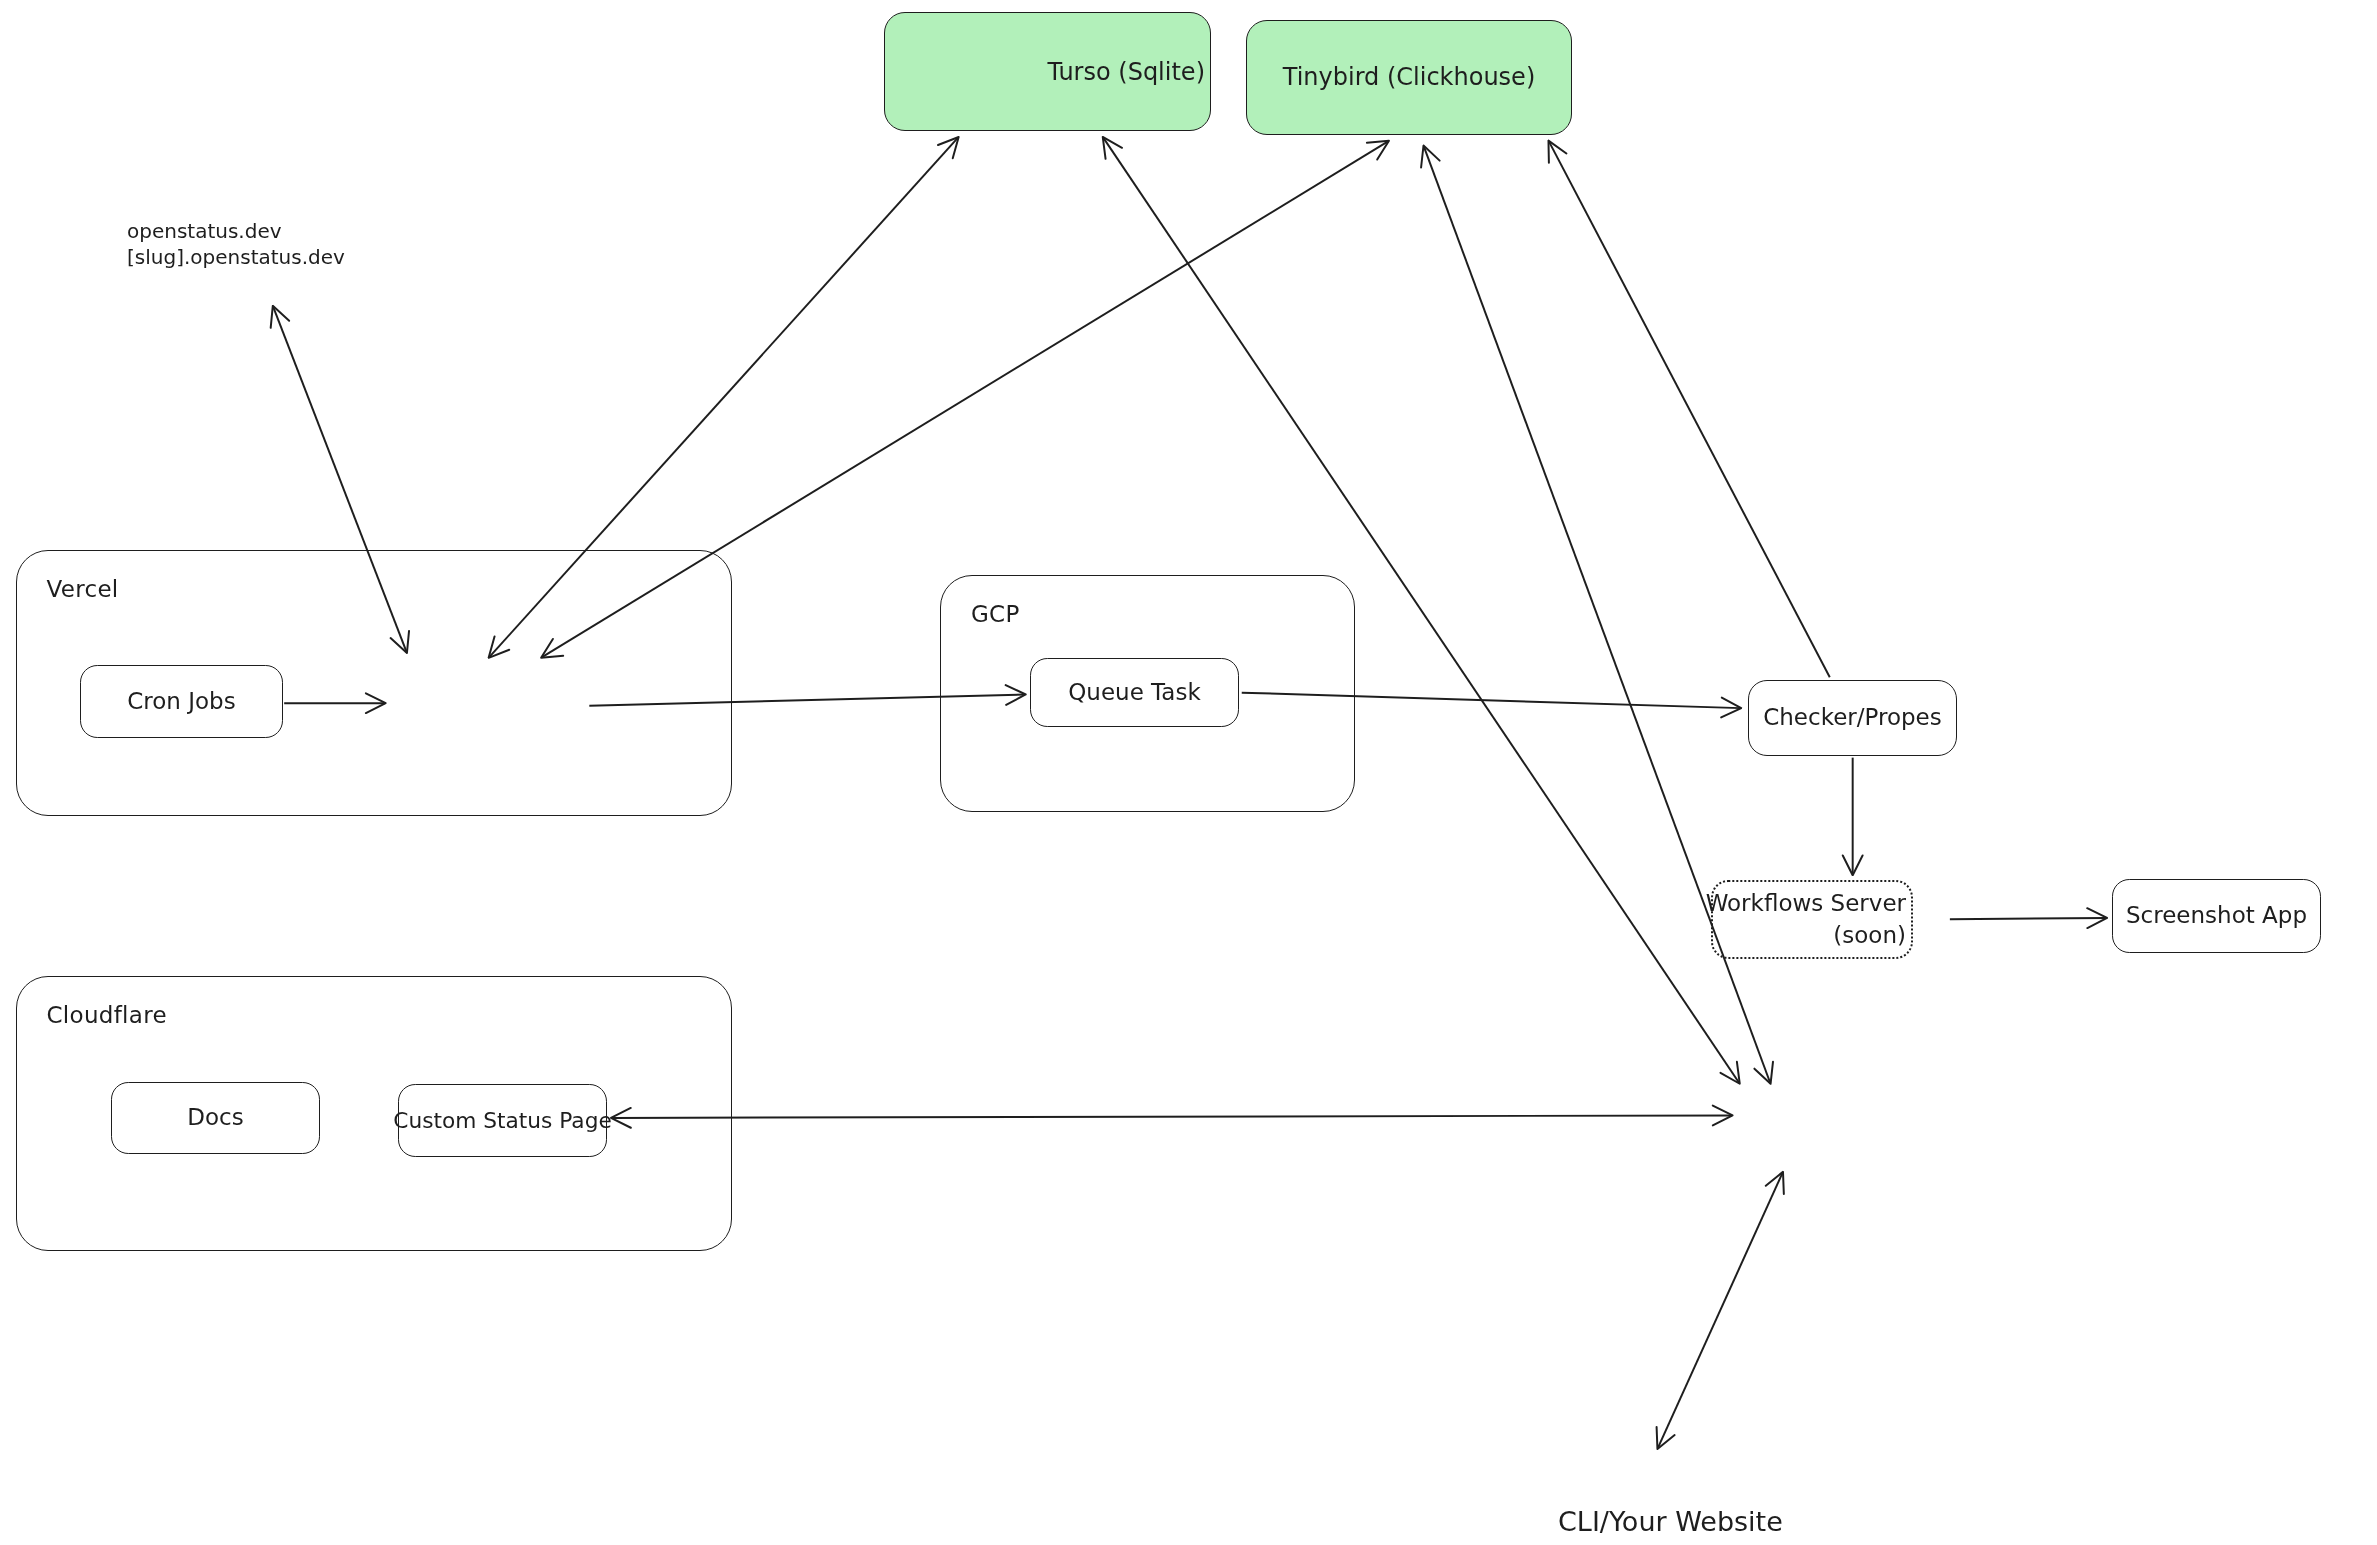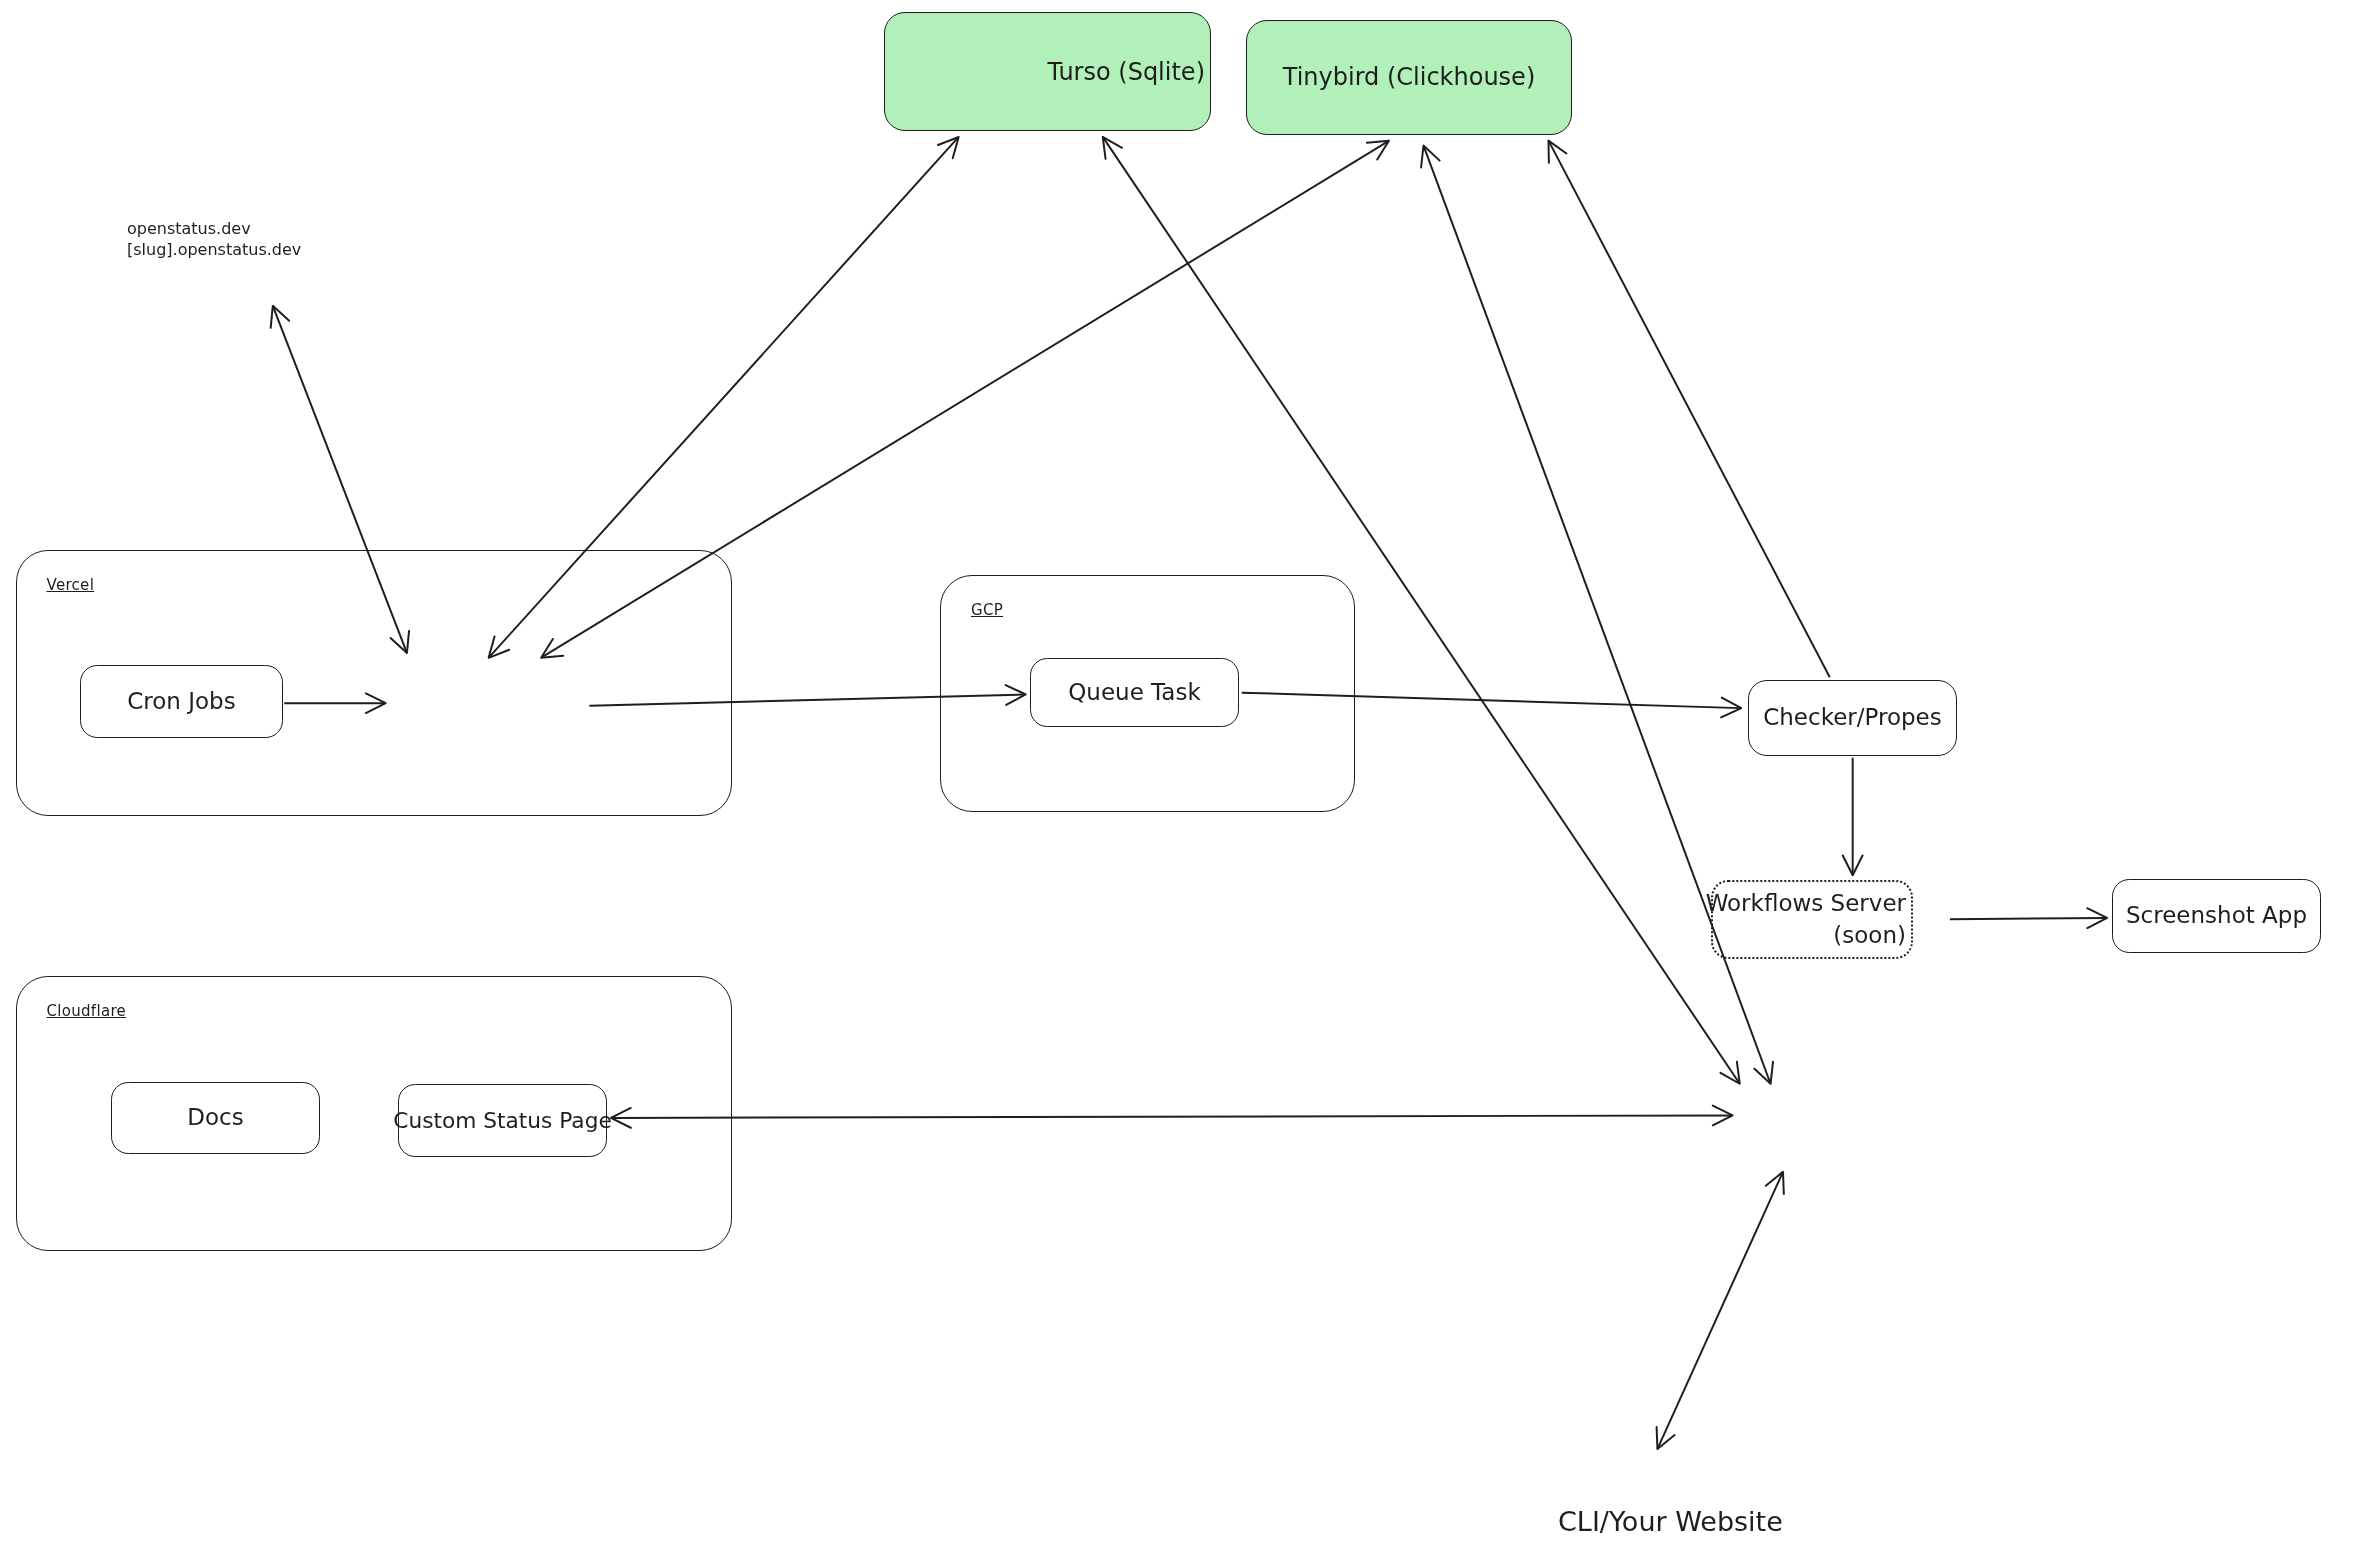--- a/index.html
+++ b/index.html
@@ -24,24 +24,23 @@
     position: absolute;
     border: 1.9px solid #1e1e1e;
     border-radius: 32px;
     background: transparent;
     box-sizing: border-box;
   }
   .cluster-label {
     position: absolute;
     left: 30px;
     top: 25px;
-    font-size: 15px;
+    font-size: 23px;
     letter-spacing: 0.3px;
     white-space: nowrap;
-    text-decoration: underline;
   }
   
   .node {
     position: absolute;
     border: 1.9px solid #1e1e1e;
     border-radius: 17.3px;
     background: #ffffff;
     box-sizing: border-box;
     display: flex;
     flex-direction: column;
@@ -57,21 +56,21 @@
     font-size: 24px;
   }
   .node.dotted {
     border-style: dotted;
     border-width: 2.5px;
   }
   .node span { display: block; white-space: nowrap; }
   
   .annotation {
     position: absolute;
-    font-size: 16px;
+    font-size: 20px;
     line-height: 1.32;
     white-space: nowrap;
   }
   .annotation span { display: block; }
   
   #edges {
     position: absolute;
     inset: 0;
     pointer-events: none;
   }

